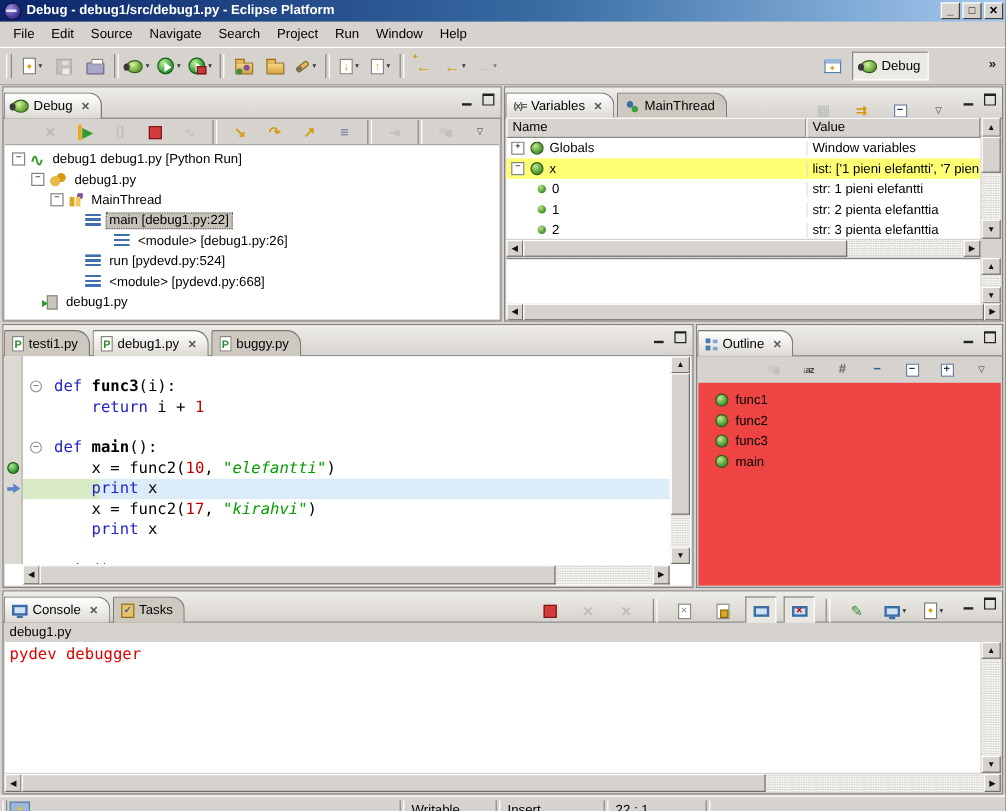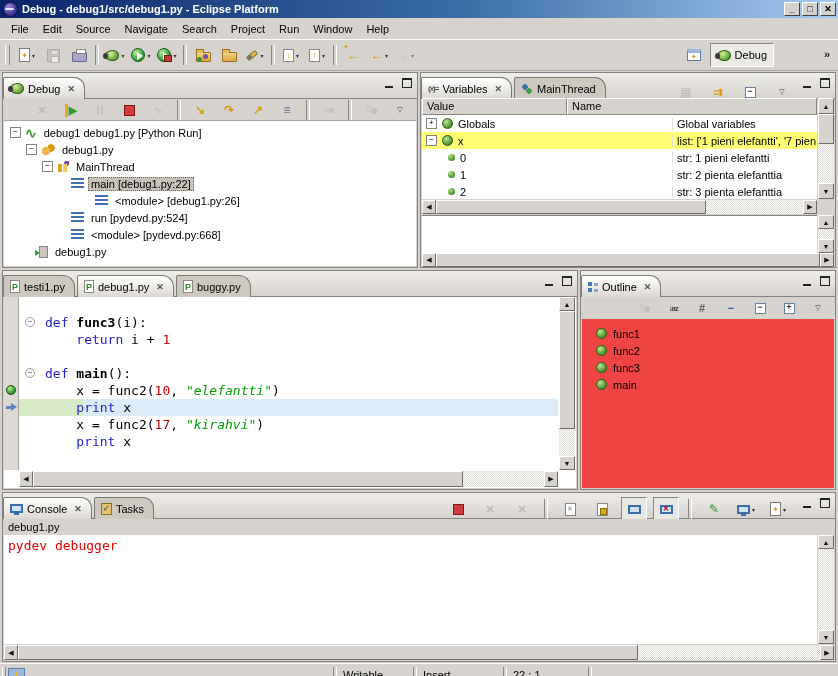--- a/index.html
+++ b/index.html
@@ -388,31 +388,31 @@
           <span class="tbtn">
             <span class="ic k-menu">▽</span>
           </span>
         </span>
       <span class="corner">
         <span class="cbtn min"></span>
         <span class="cbtn max"></span>
       </span>
     </div>
     <div class="vhead">
+      <span class="vh name">Name</span>
       <span class="vh value">Value</span>
-      <span class="vh name">Name</span>
     </div>
     <div class="vrows" id="vars-rows">
         <div class="vrow">
           <span class="vcell-name" style="padding-left: 4px;">
             <span class="exp">+</span>
             <span class="ball"></span>
             <span>Globals</span>
           </span>
-          <span class="vcell-value">Global variables</span>
+          <span class="vcell-value">Window variables</span>
         </div>
         <div class="vrow sel">
           <span class="vcell-name" style="padding-left: 4px;">
             <span class="exp">−</span>
             <span class="ball"></span>
             <span>x</span>
           </span>
           <span class="vcell-value">list: ['1 pieni elefantti', '7 pien</span>
         </div>
         <div class="vrow">

